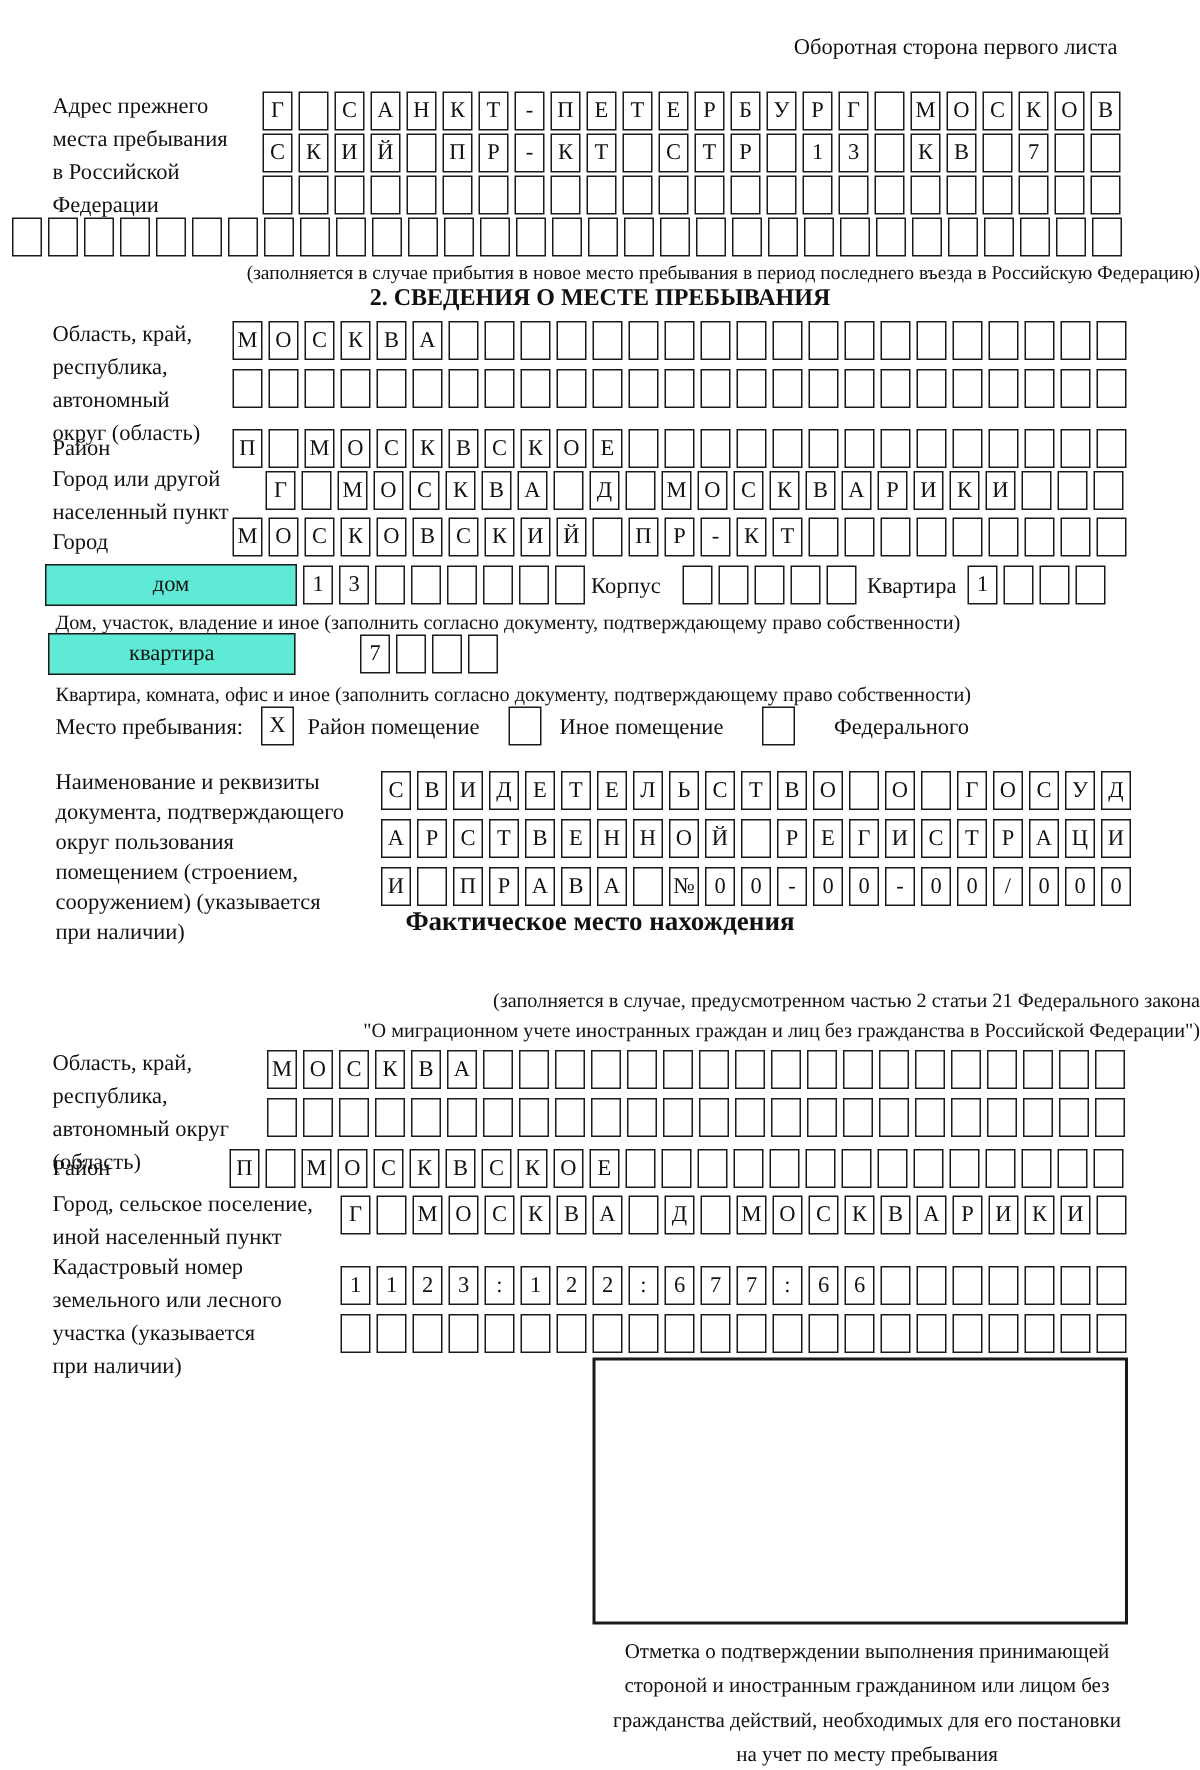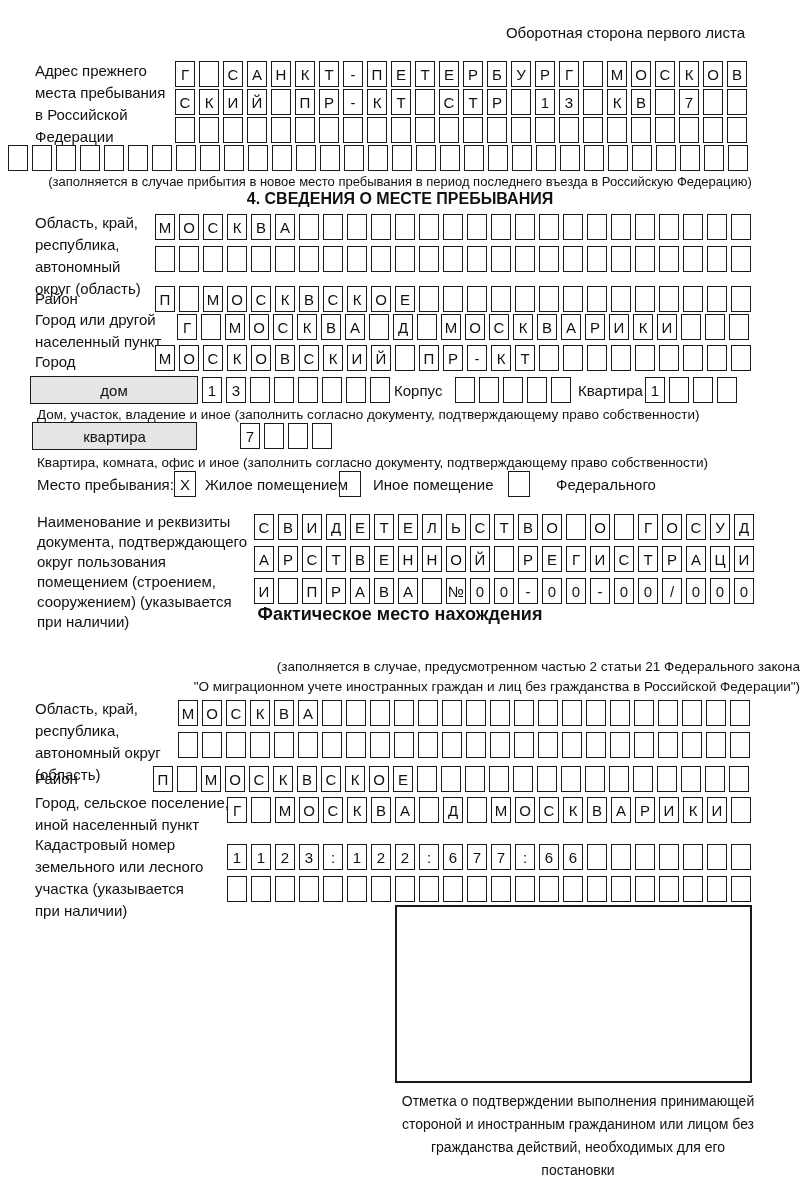--- a/index.html
+++ b/index.html
@@ -1,36 +1,36 @@
 <!DOCTYPE html>
 <html><head>
 <meta charset="utf-8">
 <style>
   html,body{margin:0;padding:0;background:#fff;}
   .page{
     position:relative;width:800px;height:1180px;background:#ffffff;
-    font-family:Liberation Sans, sans-serif;color:#111;overflow:hidden;
+    font-family:Liberation Serif, serif;color:#111;overflow:hidden;
   }
   .lbl{position:absolute;font-size:15px;line-height:22px;white-space:pre-line;}
   .cellrow{position:absolute;display:flex;gap:4px;}
   .cell{
     width:20px;height:26px;box-sizing:border-box;border:1.5px solid #1a1a1a;background:#fff;
     display:flex;align-items:center;justify-content:center;
     font-size:15px;line-height:1;flex:0 0 auto;
   }
   .fieldbox{
-    position:absolute;box-sizing:border-box;border:1.5px solid #1a1a1a;background:#e5e5e5;
+    position:absolute;box-sizing:border-box;border:1.5px solid #1a1a1a;background:#5eead4;
     display:flex;align-items:center;justify-content:center;font-size:15px;
   }
   .checkbox{
     position:absolute;width:22px;height:26px;box-sizing:border-box;border:1.5px solid #1a1a1a;
     display:flex;align-items:center;justify-content:center;font-size:15px;
   }
   .caption{position:absolute;font-size:13px;line-height:17px;}
-  .center{text-align:center;}
+  .center{text-align:right;}
   .h2{position:absolute;left:0;width:800px;text-align:center;font-weight:bold;font-size:16px;}
   .sub{position:absolute;left:0;width:800px;text-align:right;font-size:13.5px;}
   .hdrnote{position:absolute;top:24px;right:55px;font-size:15px;}
   .stampbox{position:absolute;left:395px;top:905px;width:357px;height:178px;box-sizing:border-box;border:2px solid #1a1a1a;background:#fff;}
   .stampcap{position:absolute;left:398px;top:1090px;width:360px;text-align:center;font-size:14px;line-height:23px;white-space:pre-line;}
 </style>
 </head>
 <body>
 
 <div class="page">
@@ -147,21 +147,21 @@
       <span class="cell"></span>
       <span class="cell"></span>
       <span class="cell"></span>
       <span class="cell"></span>
       <span class="cell"></span>
       <span class="cell"></span>
       <span class="cell"></span>
     </div>
   <div class="caption center" style="left:0;top:173px;width:800px">(заполняется в случае прибытия в новое место пребывания в период последнего въезда в Российскую Федерацию)</div>
 
-  <div class="h2" style="top:190px">4. СВЕДЕНИЯ О МЕСТЕ ПРЕБЫВАНИЯ</div>
+  <div class="h2" style="top:190px">2. СВЕДЕНИЯ О МЕСТЕ ПРЕБЫВАНИЯ</div>
 
   <div class="lbl" style="left:35px;top:212px;width:125px">Область, край,
 республика,
 автономный
 округ (область)</div>
   <div class="cellrow" style="left:155px;top:214px">
       <span class="cell">М</span>
       <span class="cell">О</span>
       <span class="cell">С</span>
       <span class="cell">К</span>
@@ -334,21 +334,21 @@
   <div class="cellrow" style="left:240px;top:423px">
       <span class="cell">7</span>
       <span class="cell"></span>
       <span class="cell"></span>
       <span class="cell"></span>
     </div>
   <div class="caption" style="left:37px;top:454px;font-size:13.5px">Квартира, комната, офис и иное (заполнить согласно документу, подтверждающему право собственности)</div>
 
   <div class="lbl" style="left:37px;top:474px">Место пребывания:</div>
   <div class="checkbox" style="left:174px;top:471px">X</div>
-  <div class="lbl" style="left:205px;top:474px">Жилое помещением</div>
+  <div class="lbl" style="left:205px;top:474px">Район помещение</div>
   <div class="checkbox" style="left:339px;top:471px"></div>
   <div class="lbl" style="left:373px;top:474px">Иное помещение</div>
   <div class="checkbox" style="left:508px;top:471px"></div>
   <div class="lbl" style="left:556px;top:474px">Федерального</div>
 
   <div class="lbl" style="left:37px;top:512px;width:215px;line-height:20px">Наименование и реквизиты
 документа, подтверждающего
 округ пользования
 помещением (строением,
 сооружением) (указывается

